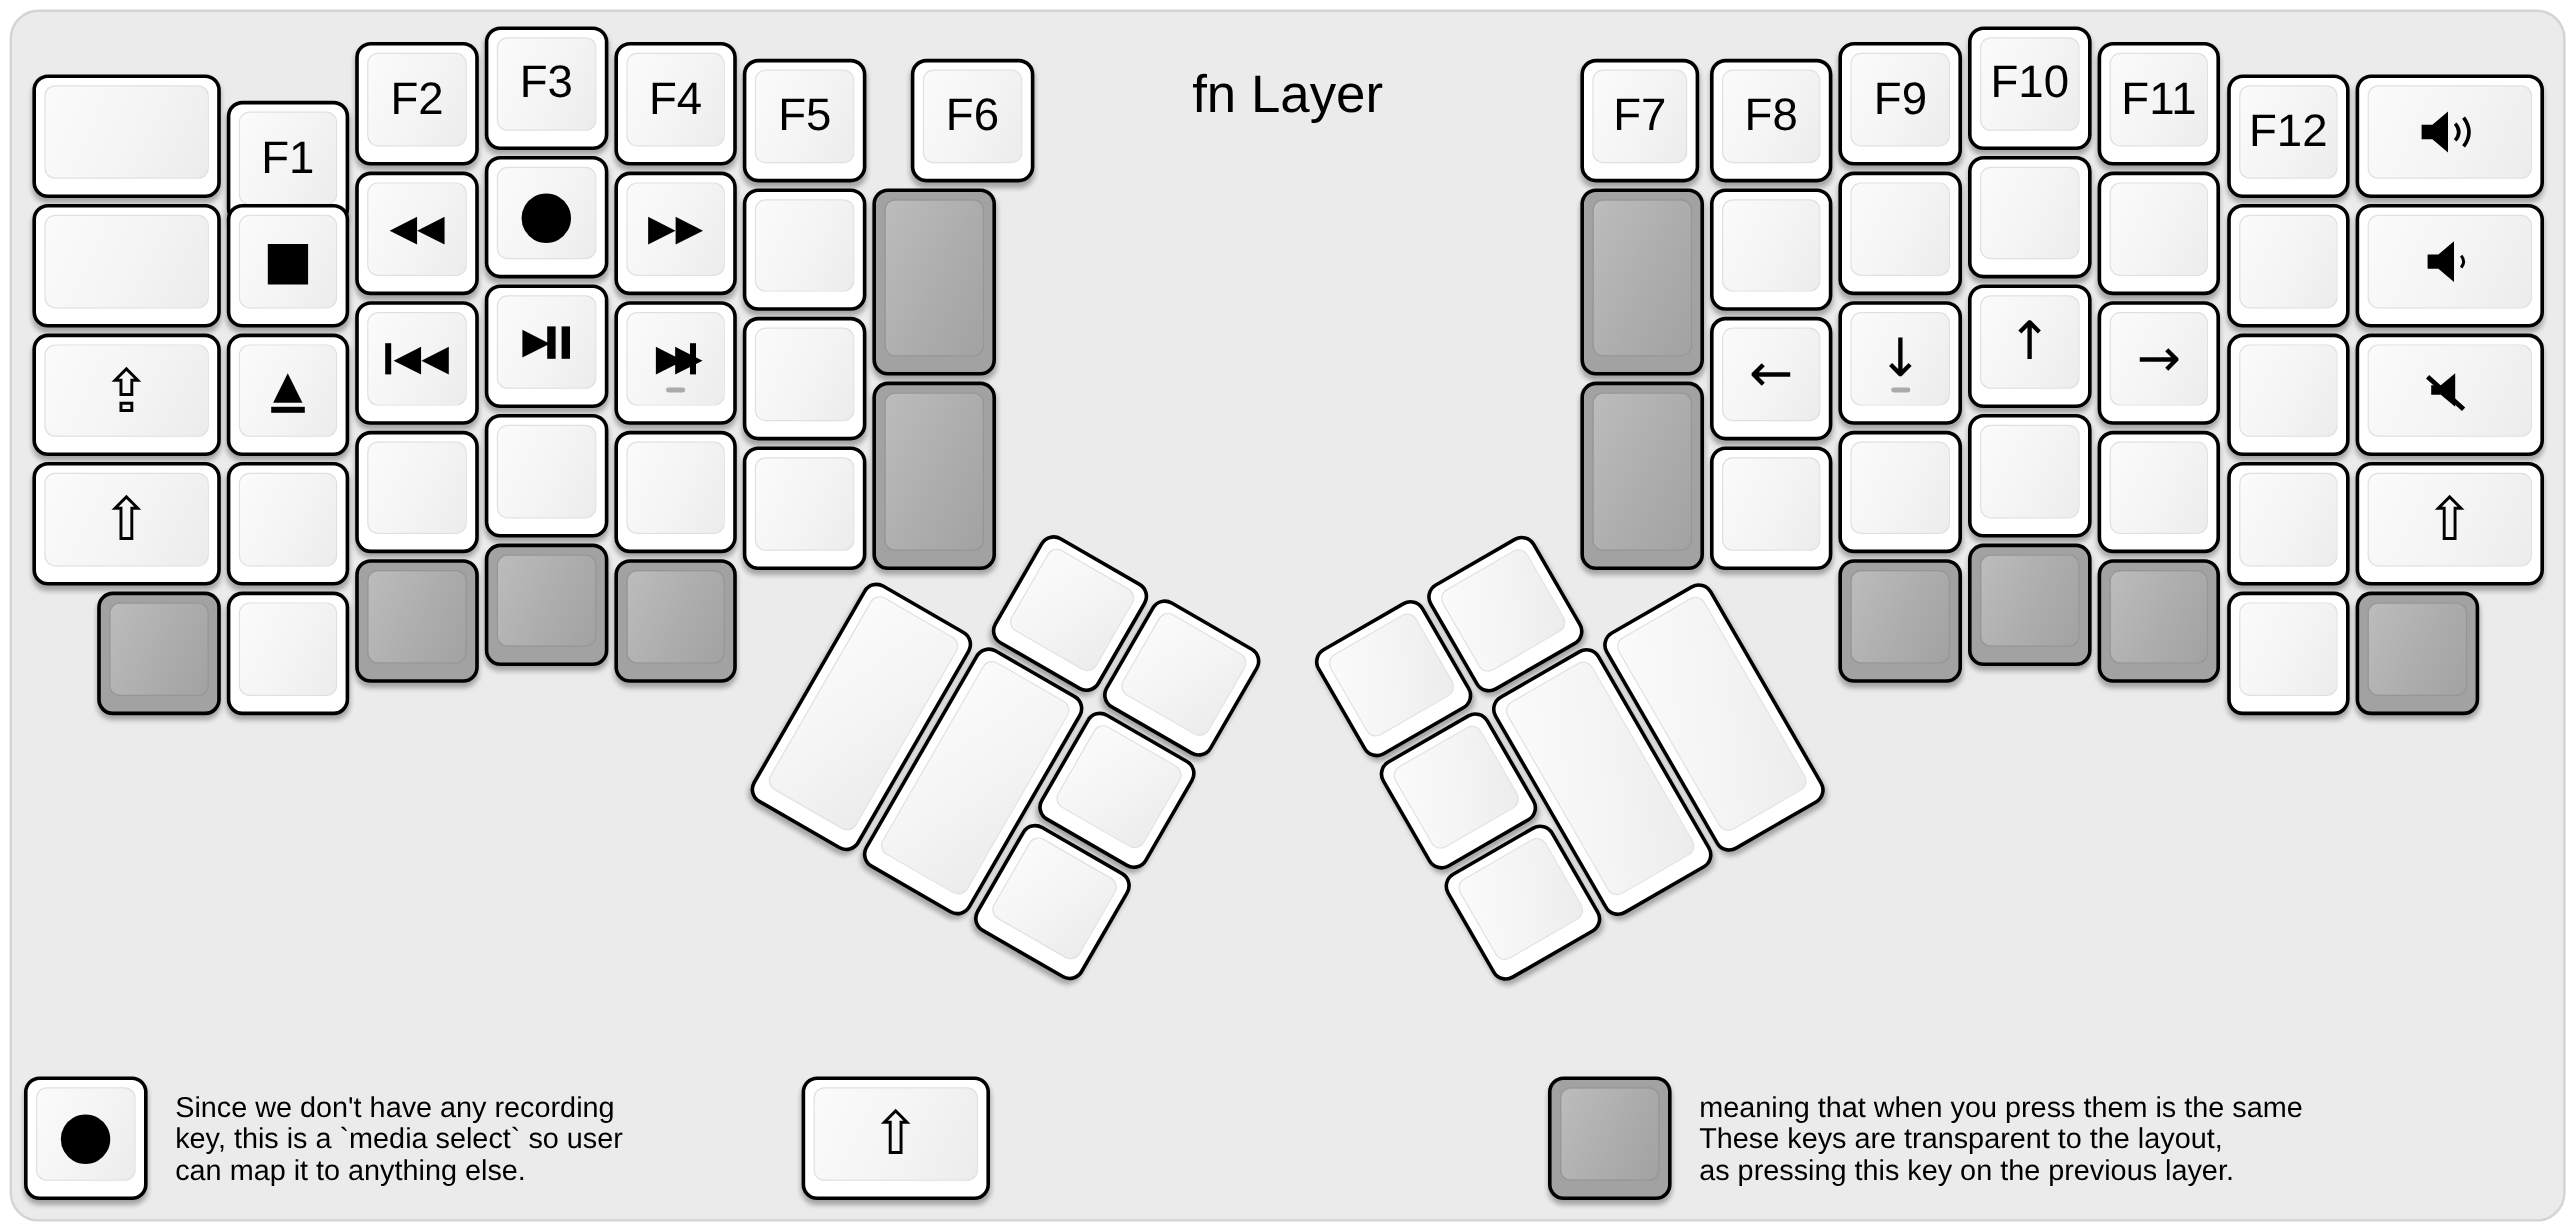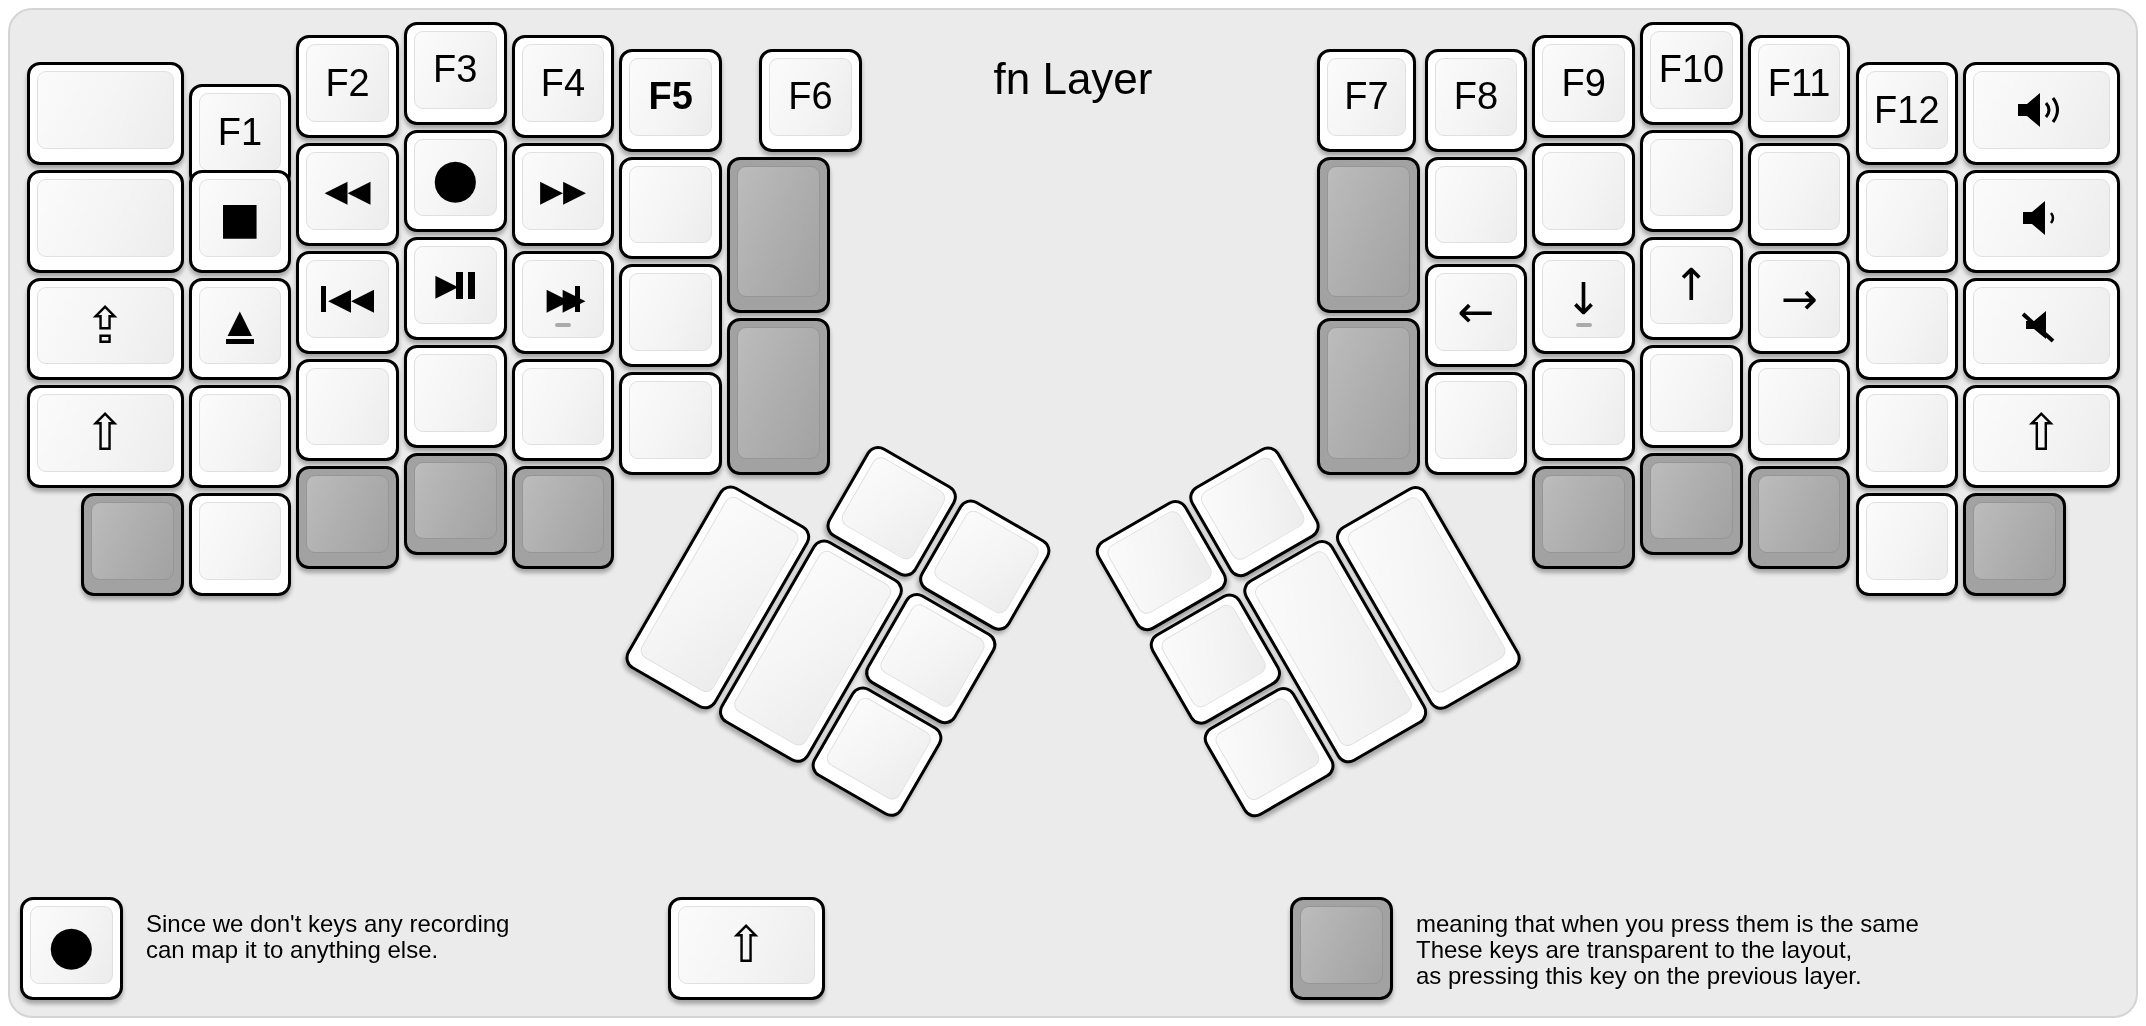--- a/index.html
+++ b/index.html
@@ -110,21 +110,21 @@
       <div class="key white" style="left: 403.95px; top: 22px; width: 102.7px; height: 102.7px;">
         <div class="cap">
           <span class="lab-f">F3</span>
         </div>
       </div>
       <div class="key white" style="left: 511.65px; top: 35.4625px; width: 102.7px; height: 102.7px;">
         <div class="cap">
           <span class="lab-f">F4</span>
         </div>
       </div>
-      <div class="key white" style="left: 619.35px; top: 48.925px; width: 102.7px; height: 102.7px; font-weight: bold;">
+      <div class="key white" style="left: 619.35px; top: 48.925px; width: 102.7px; height: 102.7px;">
         <div class="cap">
           <span class="lab-f">F5</span>
         </div>
       </div>
       <div class="key white" style="left: 727.05px; top: 48.925px; width: 102.7px; height: 102.7px; margin-left: 32px;">
         <div class="cap">
           <span class="lab-f">F6</span>
         </div>
       </div>
       <div class="key white" style="left: 27px; top: 170.088px; width: 156.55px; height: 102.7px;">
@@ -380,21 +380,22 @@
         <div class="cap">
           <span class="lab-sym">⇧</span>
         </div>
       </div>
       <div class="key gray" style="left: 1290px; top: 897px; width: 102.7px; height: 102.7px;">
         <div class="cap"></div>
       </div>
     </div>
 
   <div class="legend-text lt1">
-    <div>Since we don't keys any recording</div>
+    <div>Since we don't have any recording</div>
+    <div>key, this is a `media select` so user</div>
     <div>can map it to anything else.</div>
   </div>
   <div class="legend-text lt3">
     <div>meaning that when you press them is the same</div>
     <div>These keys are transparent to the layout,</div>
     <div>as pressing this key on the previous layer.</div>
   </div>
 </div>
 
 </body></html>

